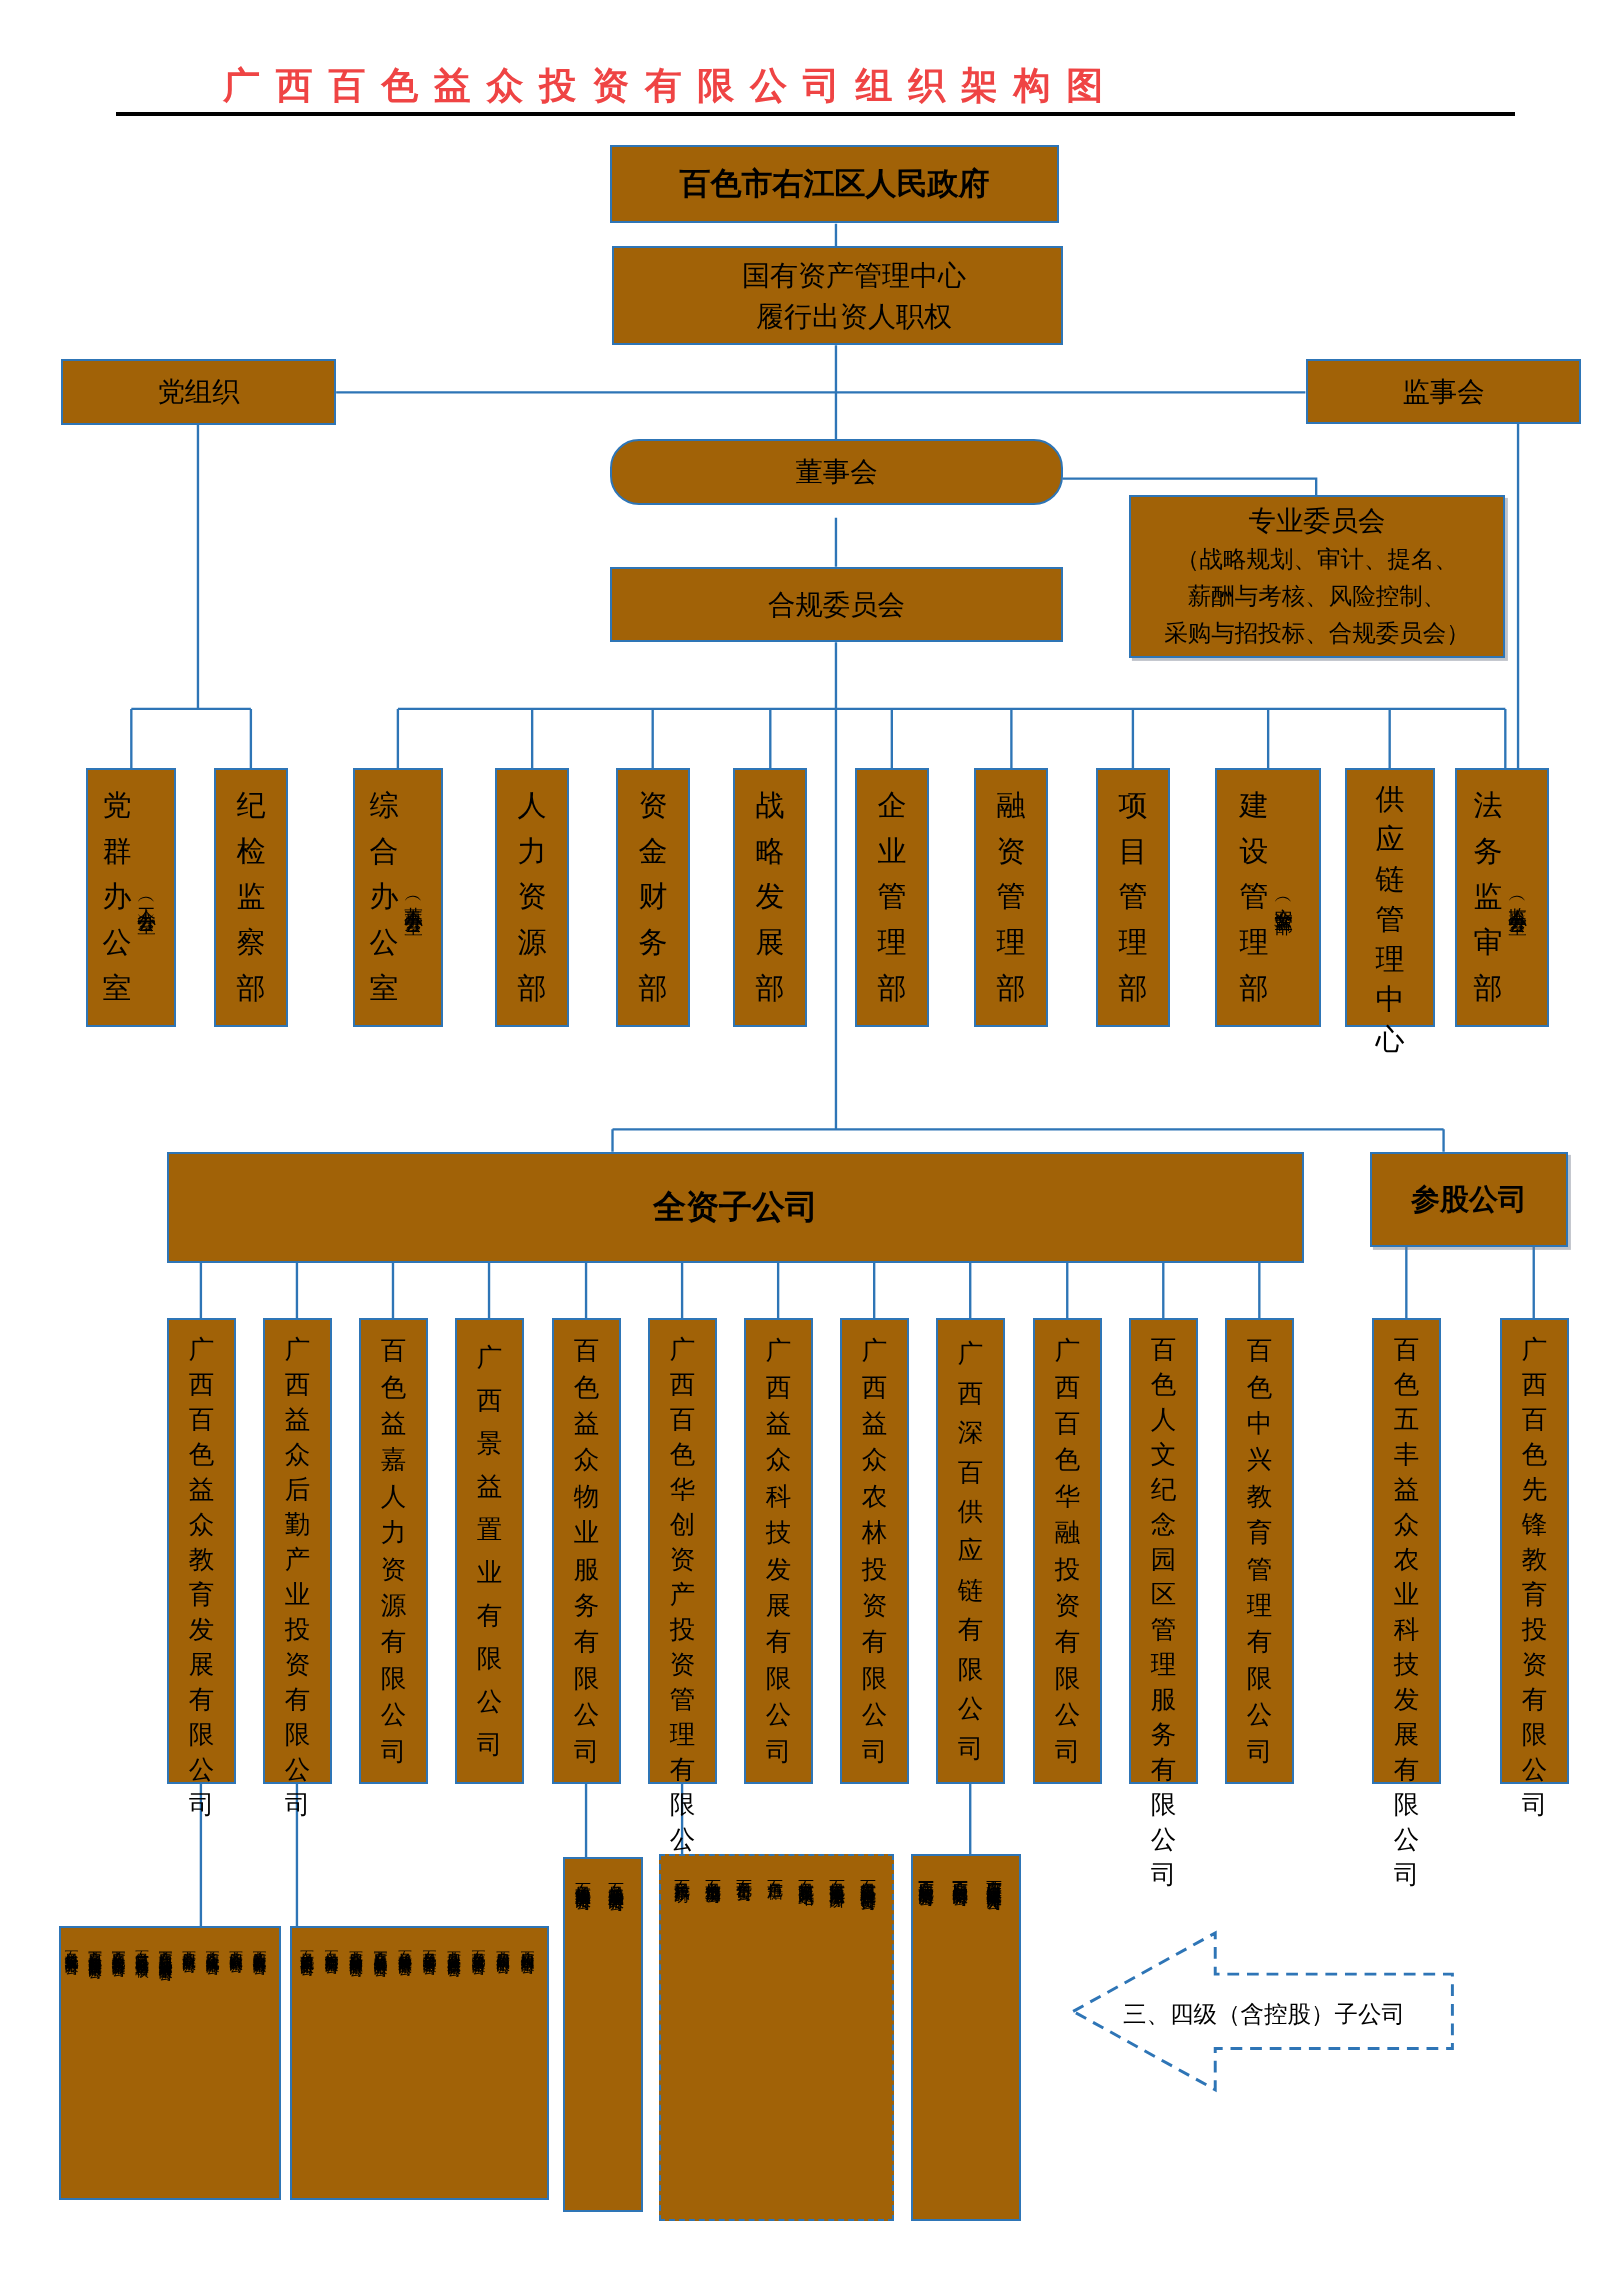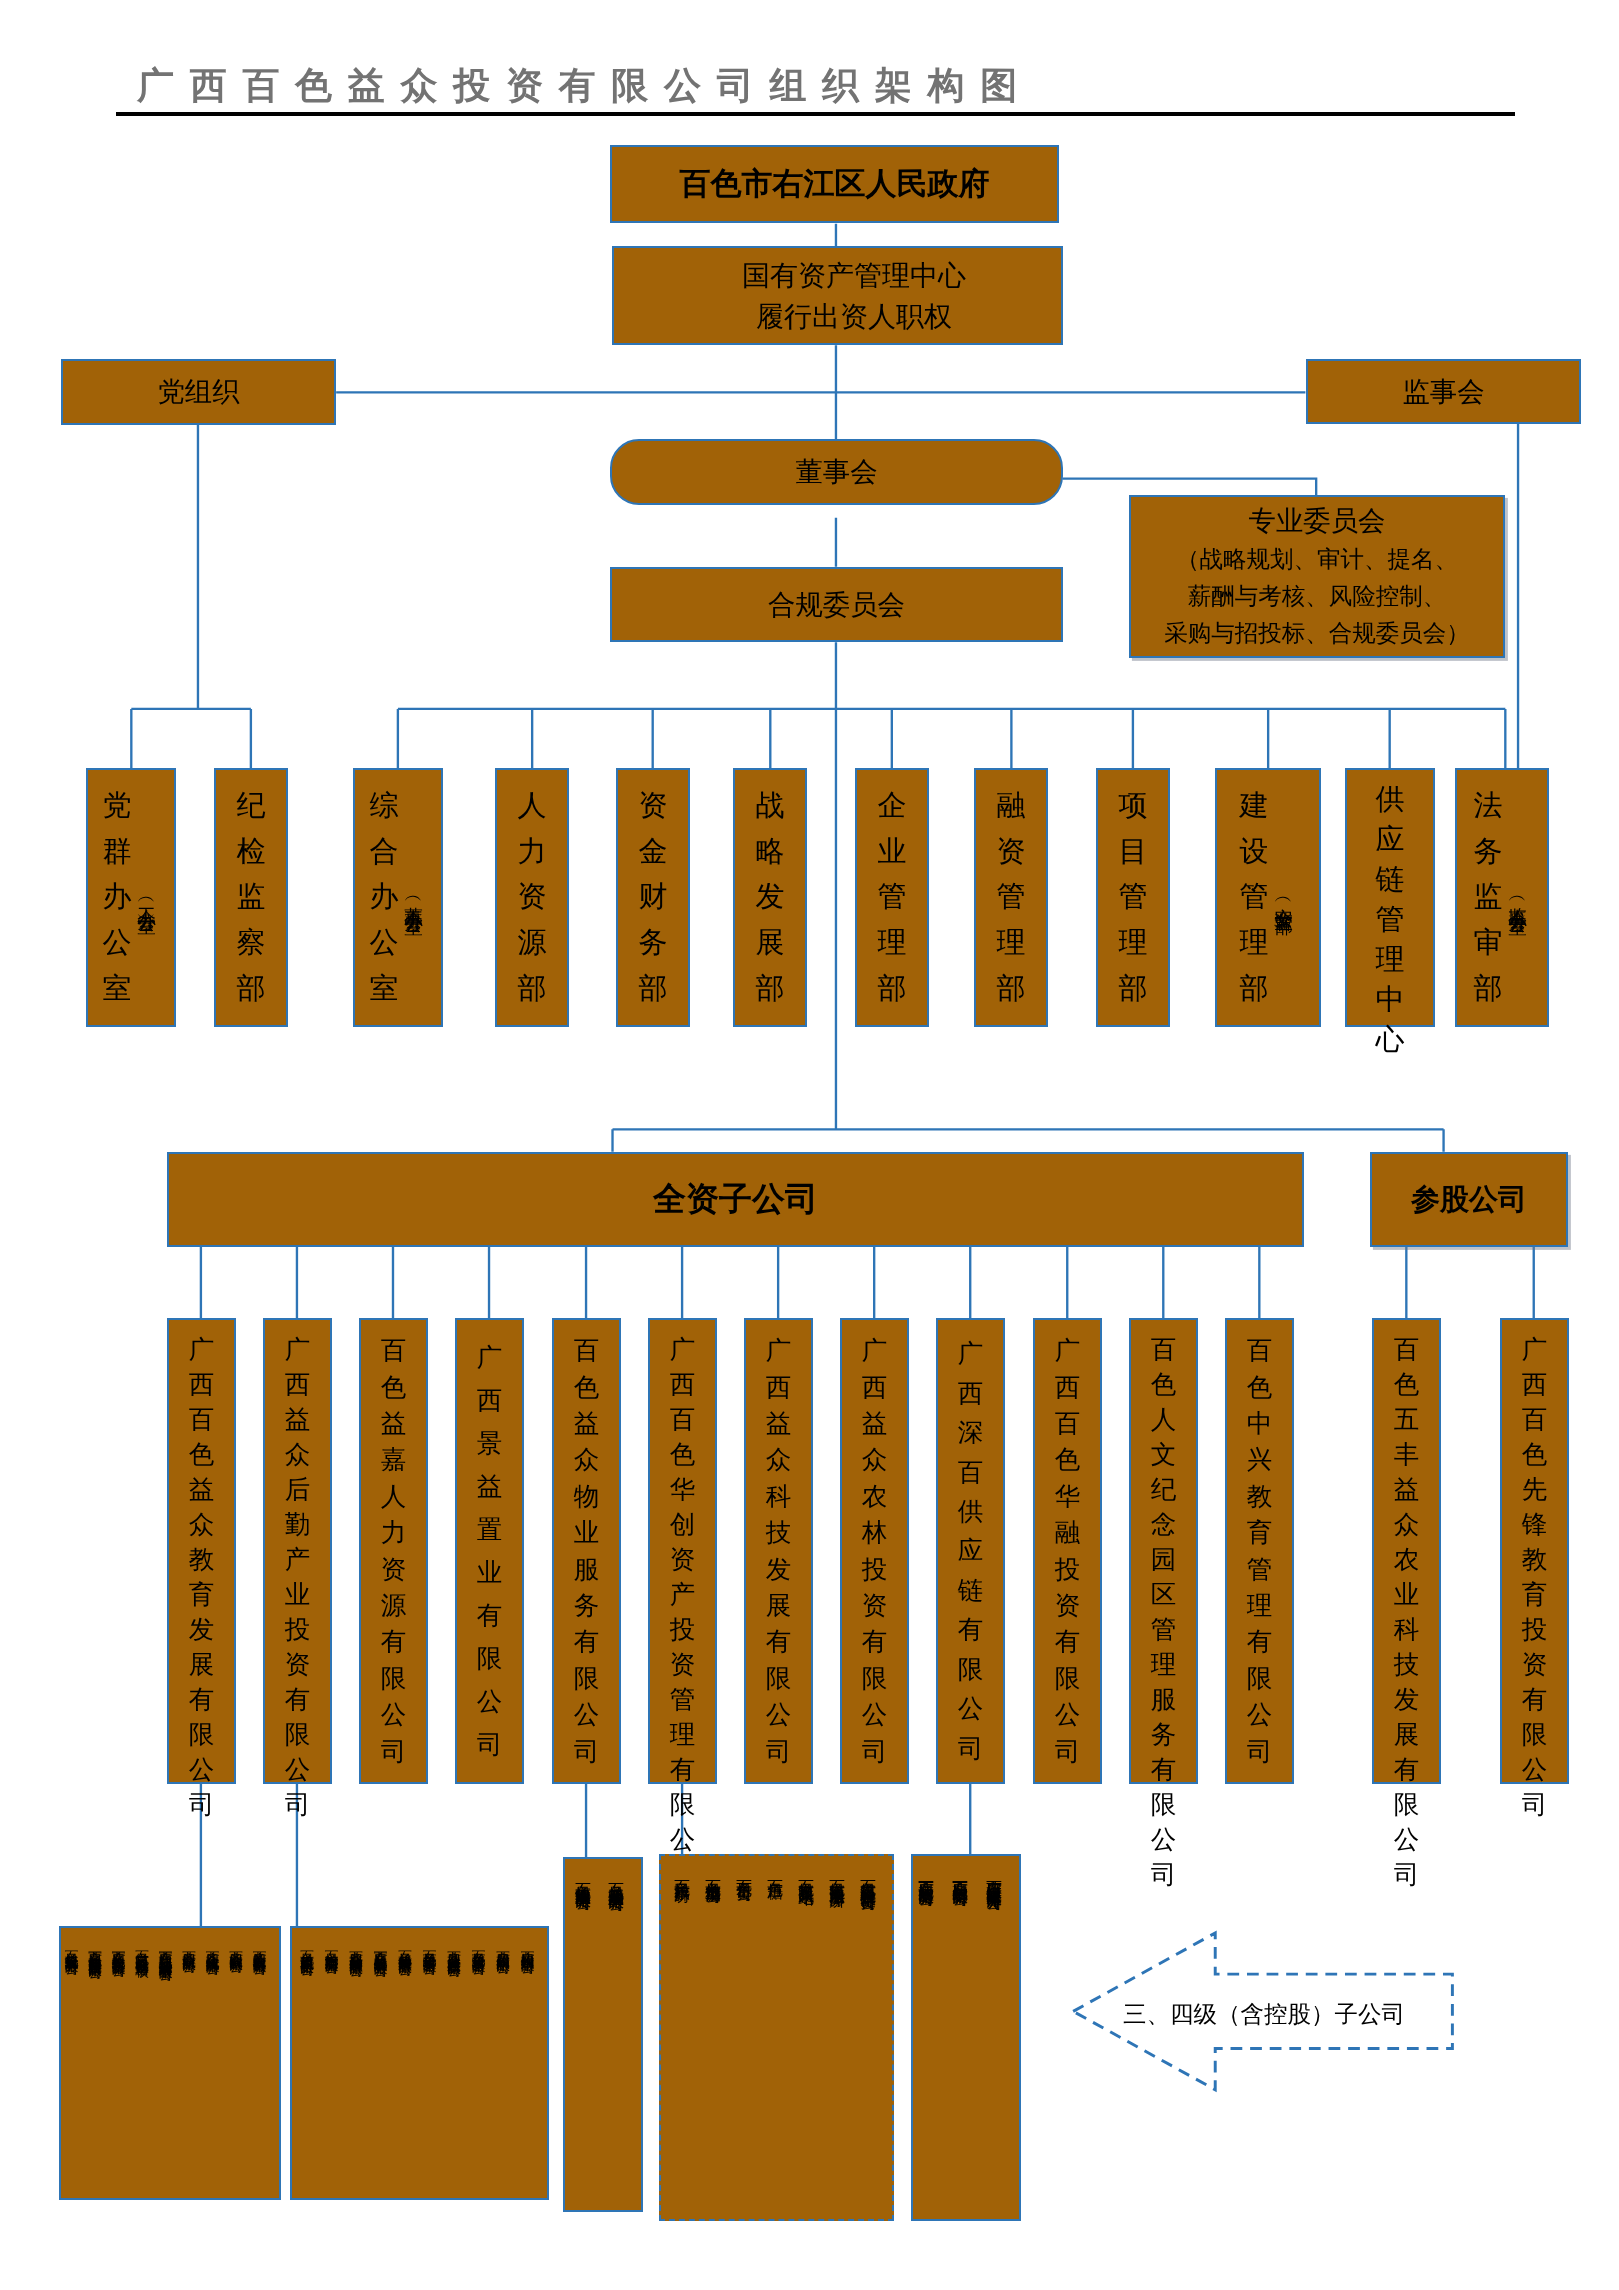--- a/index.html
+++ b/index.html
@@ -5,42 +5,42 @@
   html,body{margin:0;padding:0;background:#fff;}
   #canvas{position:relative;width:1619px;height:2291px;background:#fff;overflow:hidden;
           font-family:"Liberation Serif","DejaVu Serif",serif;color:#000;}
   .sans{font-family:"Liberation Sans","DejaVu Sans",sans-serif;}
   .abs{position:absolute;}
   #lines{position:absolute;left:0;top:0;width:1619px;height:2291px;}
   .box{position:absolute;background:#a16207;border:2px solid #2E75B6;box-sizing:border-box;
        display:flex;align-items:center;justify-content:center;}
   .shadow{box-shadow:2.9px 2.9px 0 rgba(110,120,135,0.45);}
   
-  .title{left:137px;top:61px;width:1068px;text-align:left;font-size:37px;font-weight:bold;
-         color:#737373;letter-spacing:15.7px;white-space:nowrap;}
+  .title{left:137px;top:61px;width:1068px;text-align:center;font-size:37px;font-weight:bold;
+         color:#ef4444;letter-spacing:15.7px;white-space:nowrap;}
   .rule{left:116px;top:112px;width:1399px;height:3.9px;background:#000;}
   
   .gov{left:610px;top:145px;width:449px;height:78px;font-size:31px;font-weight:bold;}
   .asset{left:612px;top:246px;width:451px;height:99px;flex-direction:column;font-size:28px;line-height:41px;padding-left:33px;}
   .party{left:61px;top:359px;width:275px;height:66px;font-size:27.4px;}
   .superv{left:1306px;top:359px;width:275px;height:65px;font-size:27.4px;}
   .board{left:610px;top:439px;width:453px;height:66px;font-size:27.4px;border-radius:29px;}
   .mgmt{left:610px;top:567px;width:453px;height:75px;font-size:27.4px;}
   .committee{left:1129px;top:495px;width:376px;height:163px;flex-direction:column;padding:5.9px 2px;}
   .committee .ct{font-size:27.4px;line-height:39px;}
   .committee .cl{font-size:23.5px;line-height:37px;white-space:nowrap;}
   
   .dept{top:768px;height:259px;flex-direction:row;gap:2px;padding:9.8px 2px;}
   .char-col{display:flex;flex-direction:column;justify-content:space-evenly;align-items:center;height:100%;}
   .char-col span{display:block;}
   .dept-main{font-size:29px;}
   .vparen{writing-mode:vertical-rl;text-orientation:mixed;font-size:18.6px;letter-spacing:2px;
           max-height:100%;display:block;}
   
-  .wholly{left:167px;top:1152px;width:1137px;height:95px;font-size:33px;font-weight:bold;}
+  .wholly{left:167px;top:1152px;width:1137px;height:111px;font-size:33px;font-weight:bold;}
   .equityh{left:1370px;top:1152px;width:198px;height:95px;font-size:29px;font-weight:bold;}
   
   .sub{top:1318px;height:466px;width:69px;padding:11.8px 2px;}
   .sub-name{font-size:25.5px;}
   
   .bgroup{writing-mode:vertical-rl;text-orientation:mixed;align-items:flex-start;
           justify-content:flex-start;padding:11.8px 7.8px;display:block;}
   .bcol{letter-spacing:1px;}
   .g12 .bcol{font-size:13.7px;line-height:23.5px;}
   .g2 .bcol{line-height:24.5px;}

